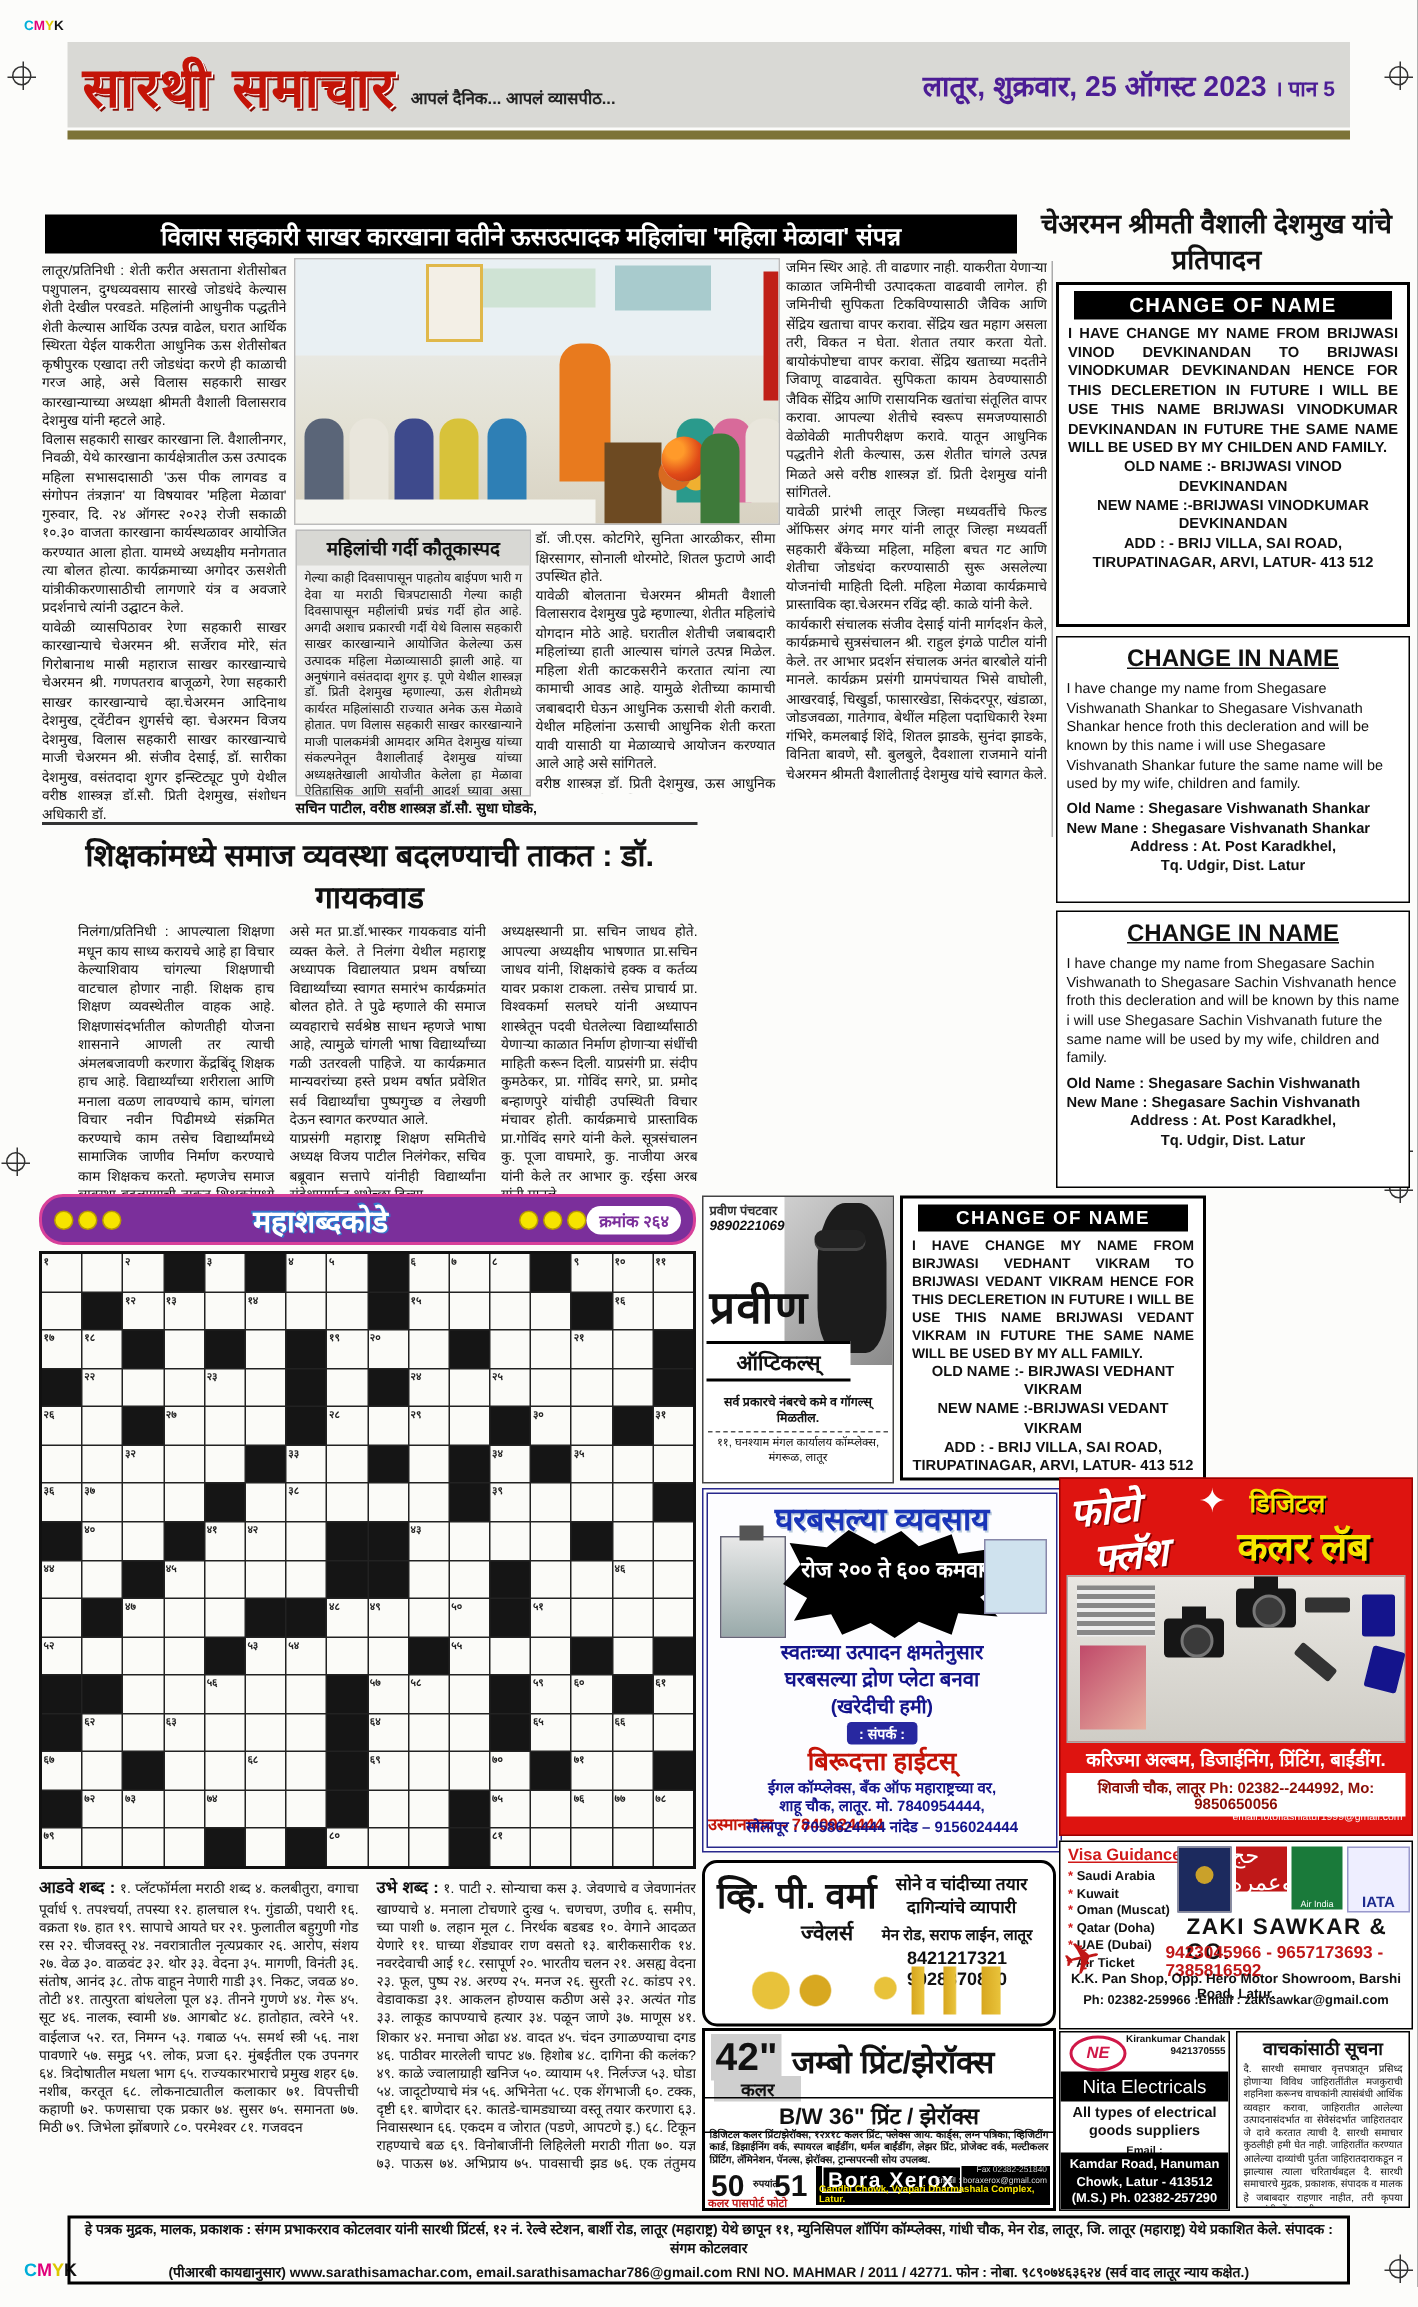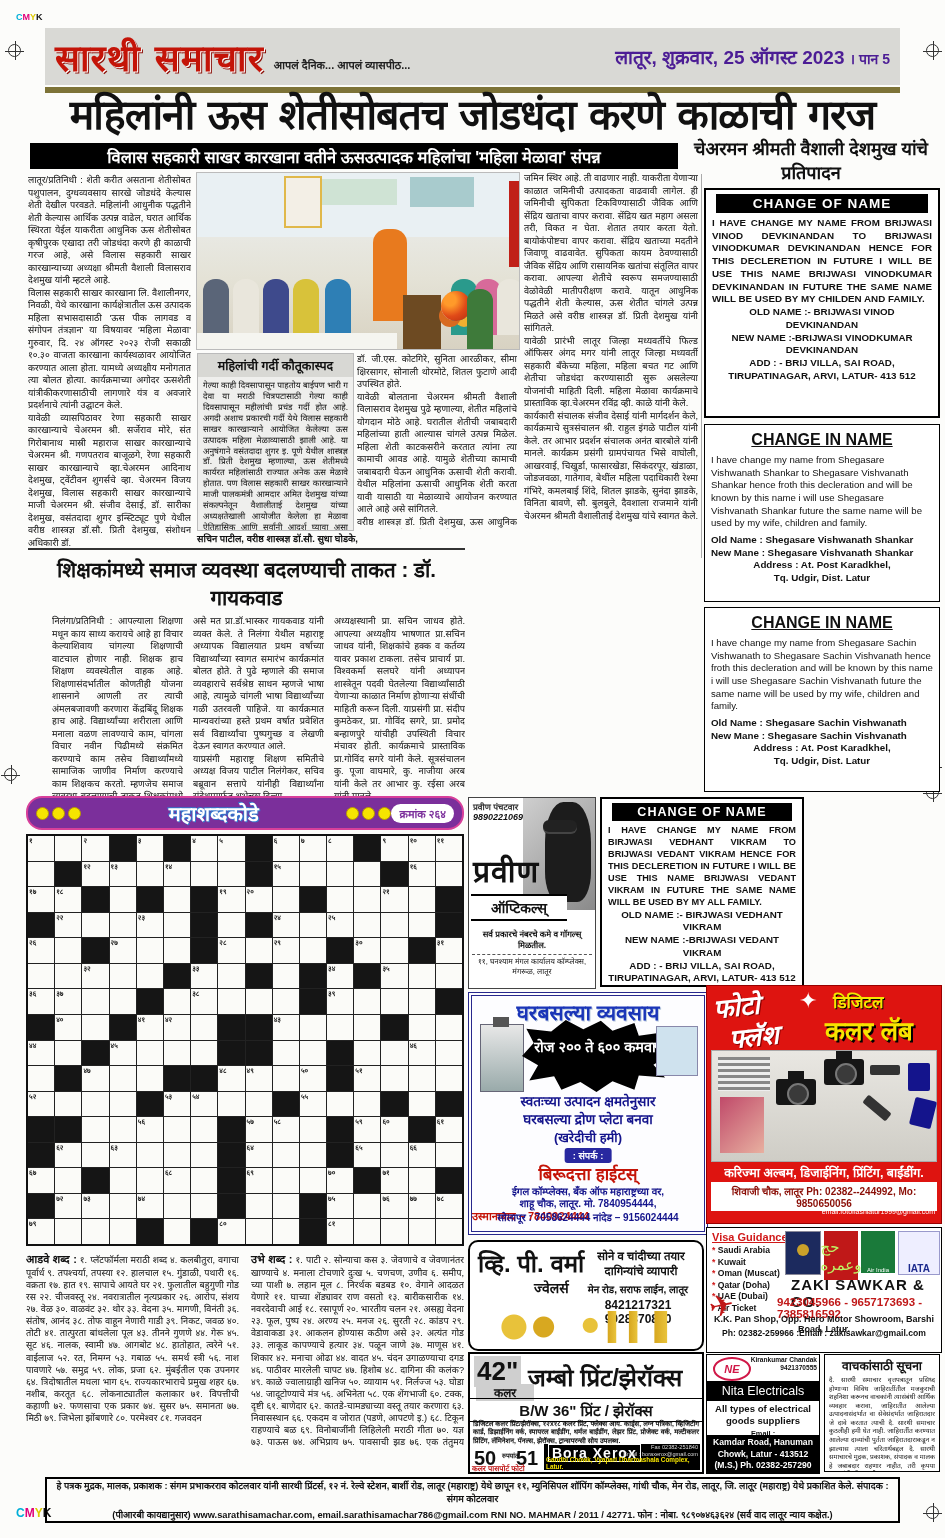--- a/index.html
+++ b/index.html
@@ -150,33 +150,33 @@
                 radial-gradient(circle at 52% 45%,#e8c23a 7px,transparent 8px),
                 linear-gradient(90deg,transparent 60%,#d8a820 60.5%,#e8c23a 64%,transparent 64.5%,transparent 70%,#d8a820 70.5%,#e8c23a 74%,transparent 74.5%,transparent 82%,#d8a820 82.5%,#e8c23a 88%,transparent 88.5%);}
   
   .zaki{left:706px;top:1227px;width:234px;height:124px;border:1.5px solid #000;background:#fff;overflow:hidden;}
   .zk-visa{position:absolute;left:5px;top:3px;color:#d01818;font-size:11px;font-weight:bold;text-decoration:underline;}
   .zk-items{position:absolute;left:5px;top:17px;font-size:8.6px;font-weight:bold;line-height:1.35;}
   .zk-items b{color:#d01818;}
   .zk-imgs{position:absolute;left:78px;top:3px;display:flex;gap:3px;}
   .zk-pass{width:34px;height:42px;background:#1c2a5e;border:1px solid #889;position:relative;}
   .zk-pass::before{content:"";position:absolute;left:11px;top:12px;width:12px;height:12px;border-radius:50%;background:#caa12a;}
-  .zk-haj{width:34px;height:49px;background:#c01818;color:#bef264;font-size:15px;display:flex;align-items:center;justify-content:center;}
+  .zk-haj{width:34px;height:30px;background:#c01818;color:#ffffff;font-size:15px;display:flex;align-items:center;justify-content:center;}
   .zk-green{width:34px;height:42px;background:#1a7a3a;color:#fff;font-size:6px;display:flex;align-items:flex-end;justify-content:center;}
   .zk-iata{width:40px;height:42px;background:#eef;border:1px solid #99c;color:#1c2a8e;font-weight:bold;font-size:10px;display:flex;align-items:flex-end;justify-content:center;}
   .zk-name{position:absolute;left:84px;top:48px;font-size:15px;font-weight:bold;letter-spacing:1px;}
   .zk-plane{position:absolute;left:2px;top:60px;font-size:30px;color:#c01818;transform:rotate(-12deg);}
   .zk-ph{position:absolute;left:70px;top:68px;font-size:11.5px;font-weight:bold;color:#c01818;}
   .zk-addr{position:absolute;left:0;right:0;top:86px;text-align:center;font-size:9px;font-weight:bold;}
   .zk-mail{position:absolute;left:0;right:0;top:100px;text-align:center;font-size:8.6px;font-weight:bold;}
   
   .bora{left:468px;top:1352px;width:232px;height:118px;border:2px solid #000;background:#fff;overflow:hidden;}
   .br-42{position:absolute;left:4px;top:2px;font-size:26px;font-weight:bold;background:#cfcfcf;padding:0 3px;}
   .br-kalar{position:absolute;left:6px;top:30px;font-size:12px;font-weight:bold;background:#cfcfcf;padding:0 18px;}
-  .br-jumbo{position:absolute;left:58px;top:6px;font-size:24px;font-weight:bold;}
+  .br-jumbo{position:absolute;left:58px;top:6px;font-size:21px;font-weight:bold;}
   .br-bw{position:absolute;left:0;right:0;top:44px;border-top:1.5px solid #000;border-bottom:1.5px solid #000;text-align:center;font-size:15px;font-weight:bold;padding:1px 0;}
   .br-serv{position:absolute;left:3px;right:3px;top:66px;font-size:6.8px;font-weight:bold;text-align:justify;line-height:1.25;}
   .br-50{position:absolute;left:4px;bottom:2px;font-size:20px;font-weight:bold;}
   .br-rup{position:absolute;left:32px;bottom:12px;font-size:6.5px;font-weight:bold;}
   .br-51{position:absolute;left:46px;bottom:2px;font-size:20px;font-weight:bold;}
   .br-pass{position:absolute;left:2px;bottom:-1px;font-size:7.5px;font-weight:bold;color:#c01818;}
   .br-black{position:absolute;left:74px;right:2px;bottom:2px;height:26px;background:#000;color:#fff;}
   .br-brand{position:absolute;left:4px;top:0;font-size:14px;font-weight:bold;letter-spacing:1px;border:1px solid #fff;padding:0 3px;}
   .br-baddr{position:absolute;left:2px;bottom:0;font-size:6.4px;font-weight:bold;color:#f6e400;}
   .br-fax{position:absolute;right:2px;top:0;font-size:5.6px;color:#ddd;text-align:right;line-height:1.2;}
@@ -220,21 +220,20 @@
   <div class="masthead abs">
     <div class="mast-title">सारथी समाचार</div>
     <div class="mast-tagline">आपलं दैनिक... आपलं व्यासपीठ...</div>
     <div class="mast-date">
       <span>लातूर,  शुक्रवार, 25 ऑगस्ट 2023</span>
       <span class="mast-page">। पान 5</span>
     </div>
   </div>
   <div class="goldrule abs"></div>
 
-  <div class="headline abs">महिलांनी ऊस शेतीसोबतच जोडधंदा करणे काळाची गरज</div>
   <div class="subbar abs">विलास सहकारी साखर कारखाना वतीने ऊसउत्पादक महिलांचा 'महिला मेळावा' संपन्न</div>
   <div class="kicker abs">चेअरमन श्रीमती वैशाली देशमुख यांचे प्रतिपादन</div>
 
   <div class="txt abs a1col1">लातूर/प्रतिनिधी : शेती करीत असताना शेतीसोबत पशुपालन, दुग्धव्यवसाय सारखे जोडधंदे केल्यास शेती देखील परवडते. महिलांनी आधुनीक पद्धतीने शेती केल्यास आर्थिक उत्पन्न वाढेल, घरात आर्थिक स्थिरता येईल याकरीता आधुनिक ऊस शेतीसोबत कृषीपुरक एखादा तरी जोडधंदा करणे ही काळाची गरज आहे, असे विलास सहकारी साखर कारखान्याच्या अध्यक्षा श्रीमती वैशाली विलासराव देशमुख यांनी म्हटले आहे.
 विलास सहकारी साखर कारखाना लि. वैशालीनगर, निवळी, येथे कारखाना कार्यक्षेत्रातील ऊस उत्पादक महिला सभासदासाठी 'ऊस पीक लागवड व संगोपन तंत्रज्ञान' या विषयावर 'महिला मेळावा' गुरुवार, दि. २४ ऑगस्ट २०२३ रोजी सकाळी १०.३० वाजता कारखाना कार्यस्थळावर आयोजित करण्यात आला होता. यामध्ये अध्यक्षीय मनोगतात त्या बोलत होत्या. कार्यक्रमाच्या अगोदर ऊसशेती यांत्रीकीकरणासाठीची लागणारे यंत्र व अवजारे प्रदर्शनाचे त्यांनी उद्घाटन केले.
 यावेळी व्यासपिठावर रेणा सहकारी साखर कारखान्याचे चेअरमन श्री. सर्जेराव मोरे, संत गिरोबानाथ मास्री महाराज साखर कारखान्याचे चेअरमन श्री. गणपतराव बाजूळगे, रेणा सहकारी साखर कारखान्याचे व्हा.चेअरमन आदिनाथ देशमुख, ट्वेंटीवन शुगर्सचे व्हा. चेअरमन विजय देशमुख, विलास सहकारी साखर कारखान्याचे माजी चेअरमन श्री. संजीव देसाई, डॉ. सारीका देशमुख, वसंतदादा शुगर इन्स्टिट्यूट पुणे येथील वरीष्ठ शास्त्रज्ञ डॉ.सौ. प्रिती देशमुख, संशोधन अधिकारी डॉ.</div>
 
   <div class="photo abs">
     <div class="ph-banner"></div>
     <div class="ph-b1"></div>

